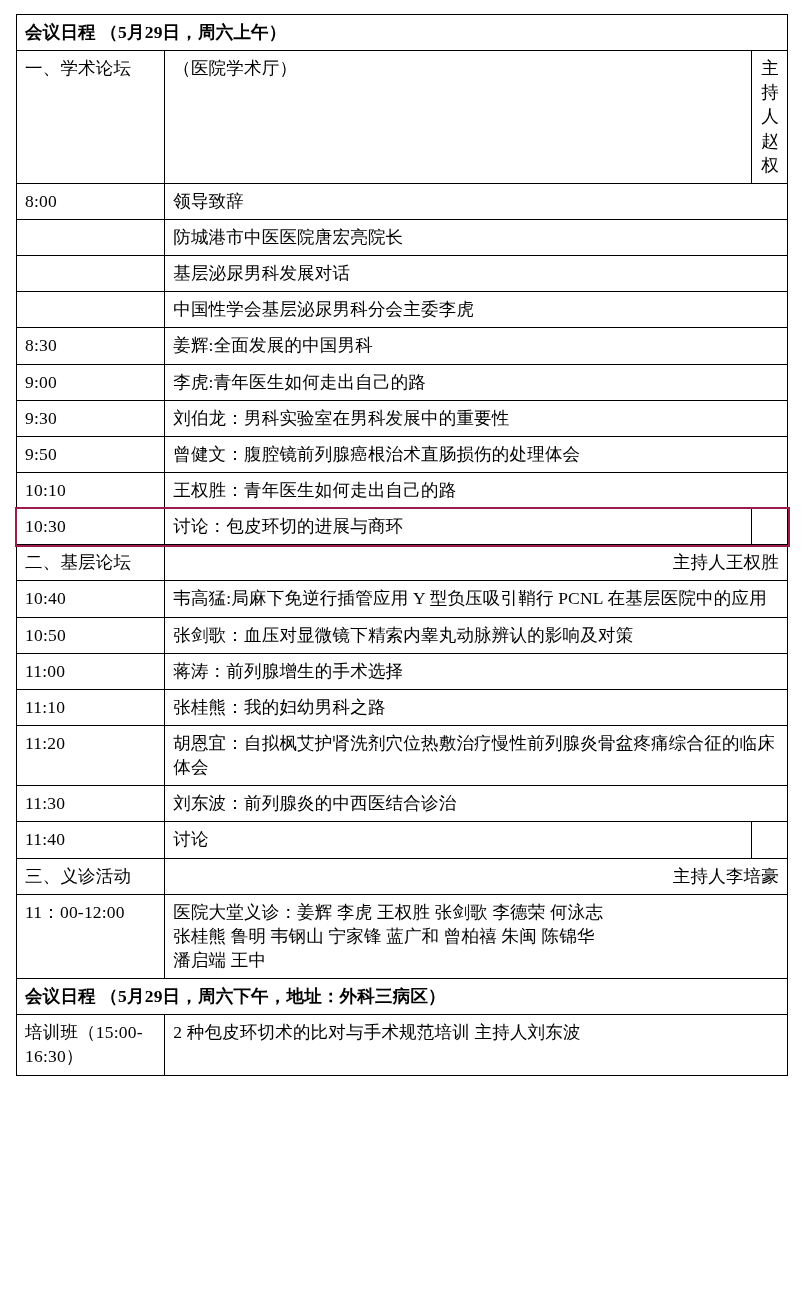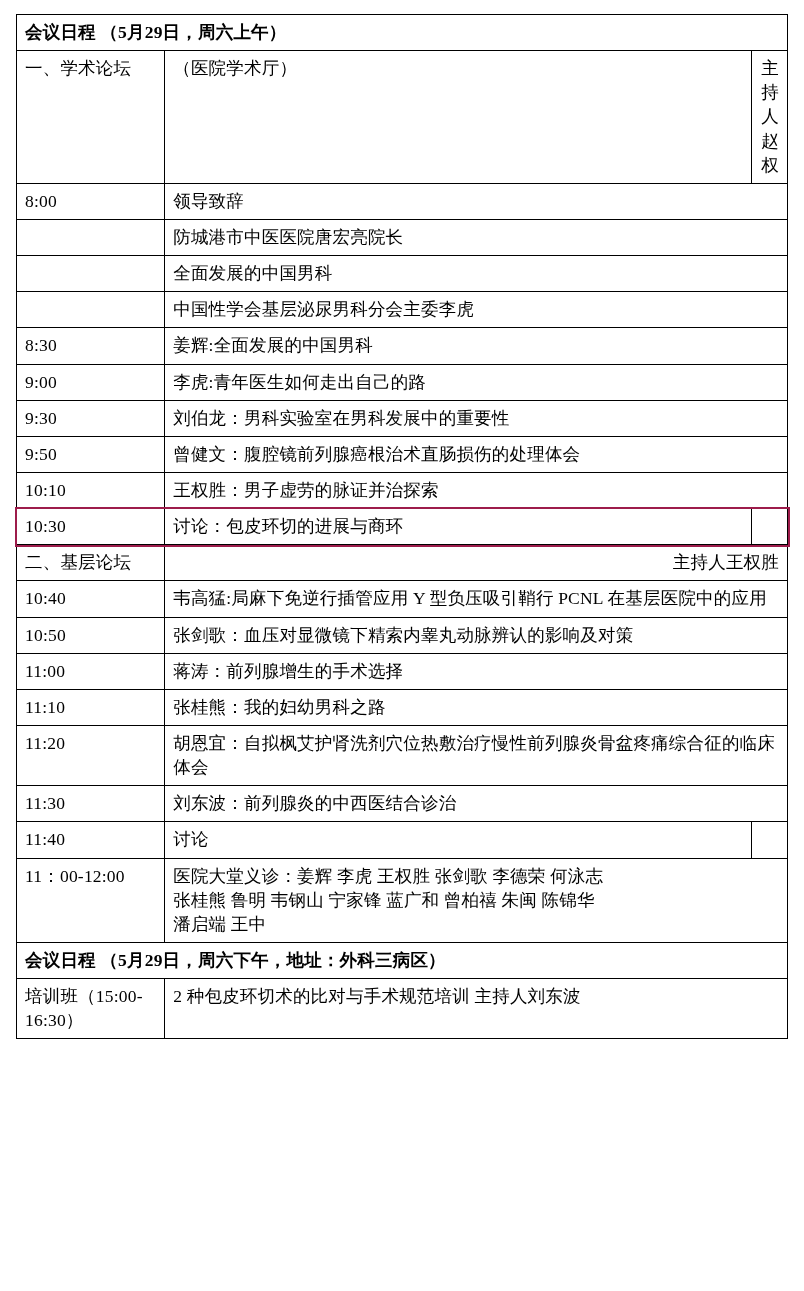--- a/index.html
+++ b/index.html
@@ -104,21 +104,21 @@
       <tr>
         <td>8:00</td>
         <td colspan="2">领导致辞</td>
       </tr>
       <tr>
         <td></td>
         <td colspan="2">防城港市中医医院唐宏亮院长</td>
       </tr>
       <tr>
         <td></td>
-        <td colspan="2">全面发展的中国男科</td>
+        <td colspan="2">基层泌尿男科发展对话</td>
       </tr>
       <tr>
         <td></td>
         <td colspan="2">中国性学会基层泌尿男科分会主委李虎</td>
       </tr>
       <tr>
         <td>8:30</td>
         <td colspan="2">姜辉:全面发展的中国男科</td>
       </tr>
       <tr>
@@ -128,21 +128,21 @@
       <tr>
         <td>9:30</td>
         <td colspan="2">刘伯龙：男科实验室在男科发展中的重要性</td>
       </tr>
       <tr>
         <td>9:50</td>
         <td colspan="2">曾健文：腹腔镜前列腺癌根治术直肠损伤的处理体会</td>
       </tr>
       <tr>
         <td>10:10</td>
-        <td colspan="2">王权胜：男子虚劳的脉证并治探索</td>
+        <td colspan="2">王权胜：青年医生如何走出自己的路</td>
       </tr>
 
       <tr class="highlight">
         <td>10:30</td>
         <td>讨论：包皮环切的进展与商环</td>
         <td></td>
       </tr>
 
       <tr class="section">
         <td class="sec-label">二、基层论坛</td>
@@ -172,20 +172,24 @@
       <tr>
         <td>11:30</td>
         <td colspan="2">刘东波：前列腺炎的中西医结合诊治</td>
       </tr>
       <tr>
         <td>11:40</td>
         <td>讨论</td>
         <td></td>
       </tr>
 
+      <tr class="section">
+        <td class="sec-label">三、义诊活动</td>
+        <td colspan="2" class="host">主持人李培豪</td>
+      </tr>
 
       <tr>
         <td>11：00-12:00</td>
         <td colspan="2">
           <div>医院大堂义诊：姜辉 李虎 王权胜 张剑歌  李德荣 何泳志</div>
           <div>张桂熊 鲁明 韦钢山 宁家锋 蓝广和 曾柏禧  朱闽 陈锦华</div>
           <div>潘启端 王中</div>
         </td>
       </tr>
 

